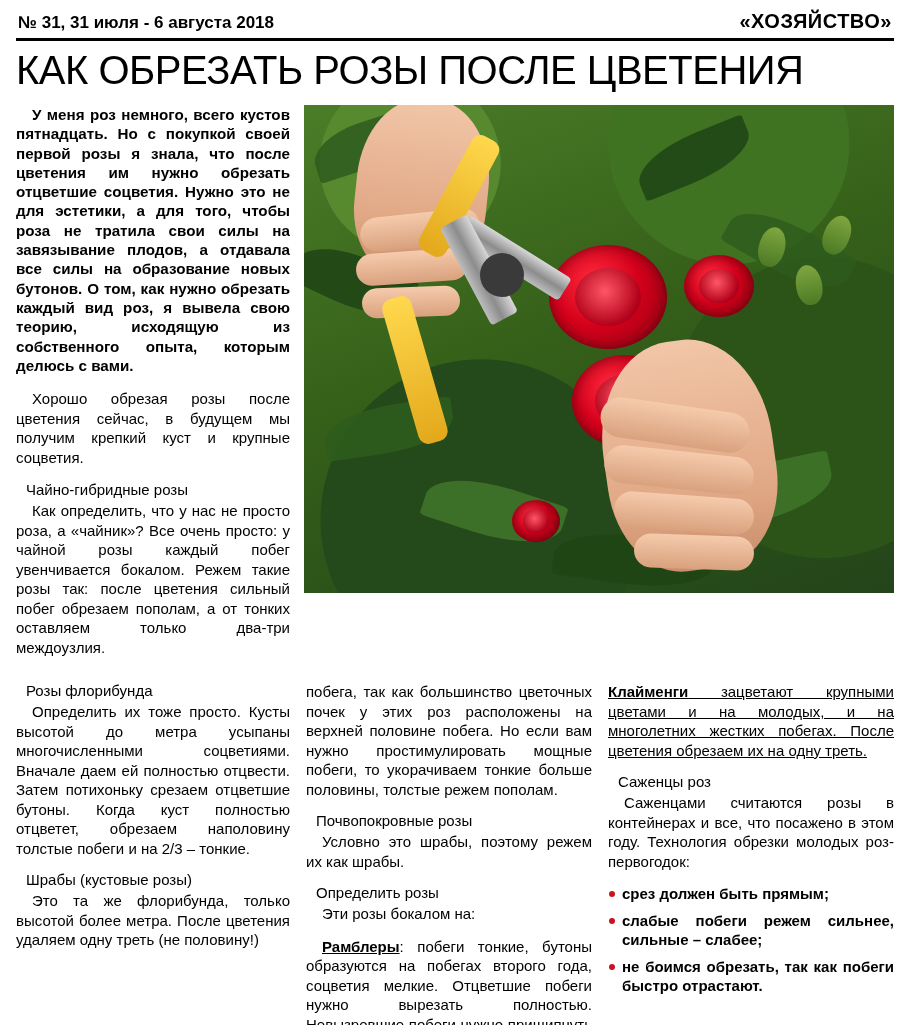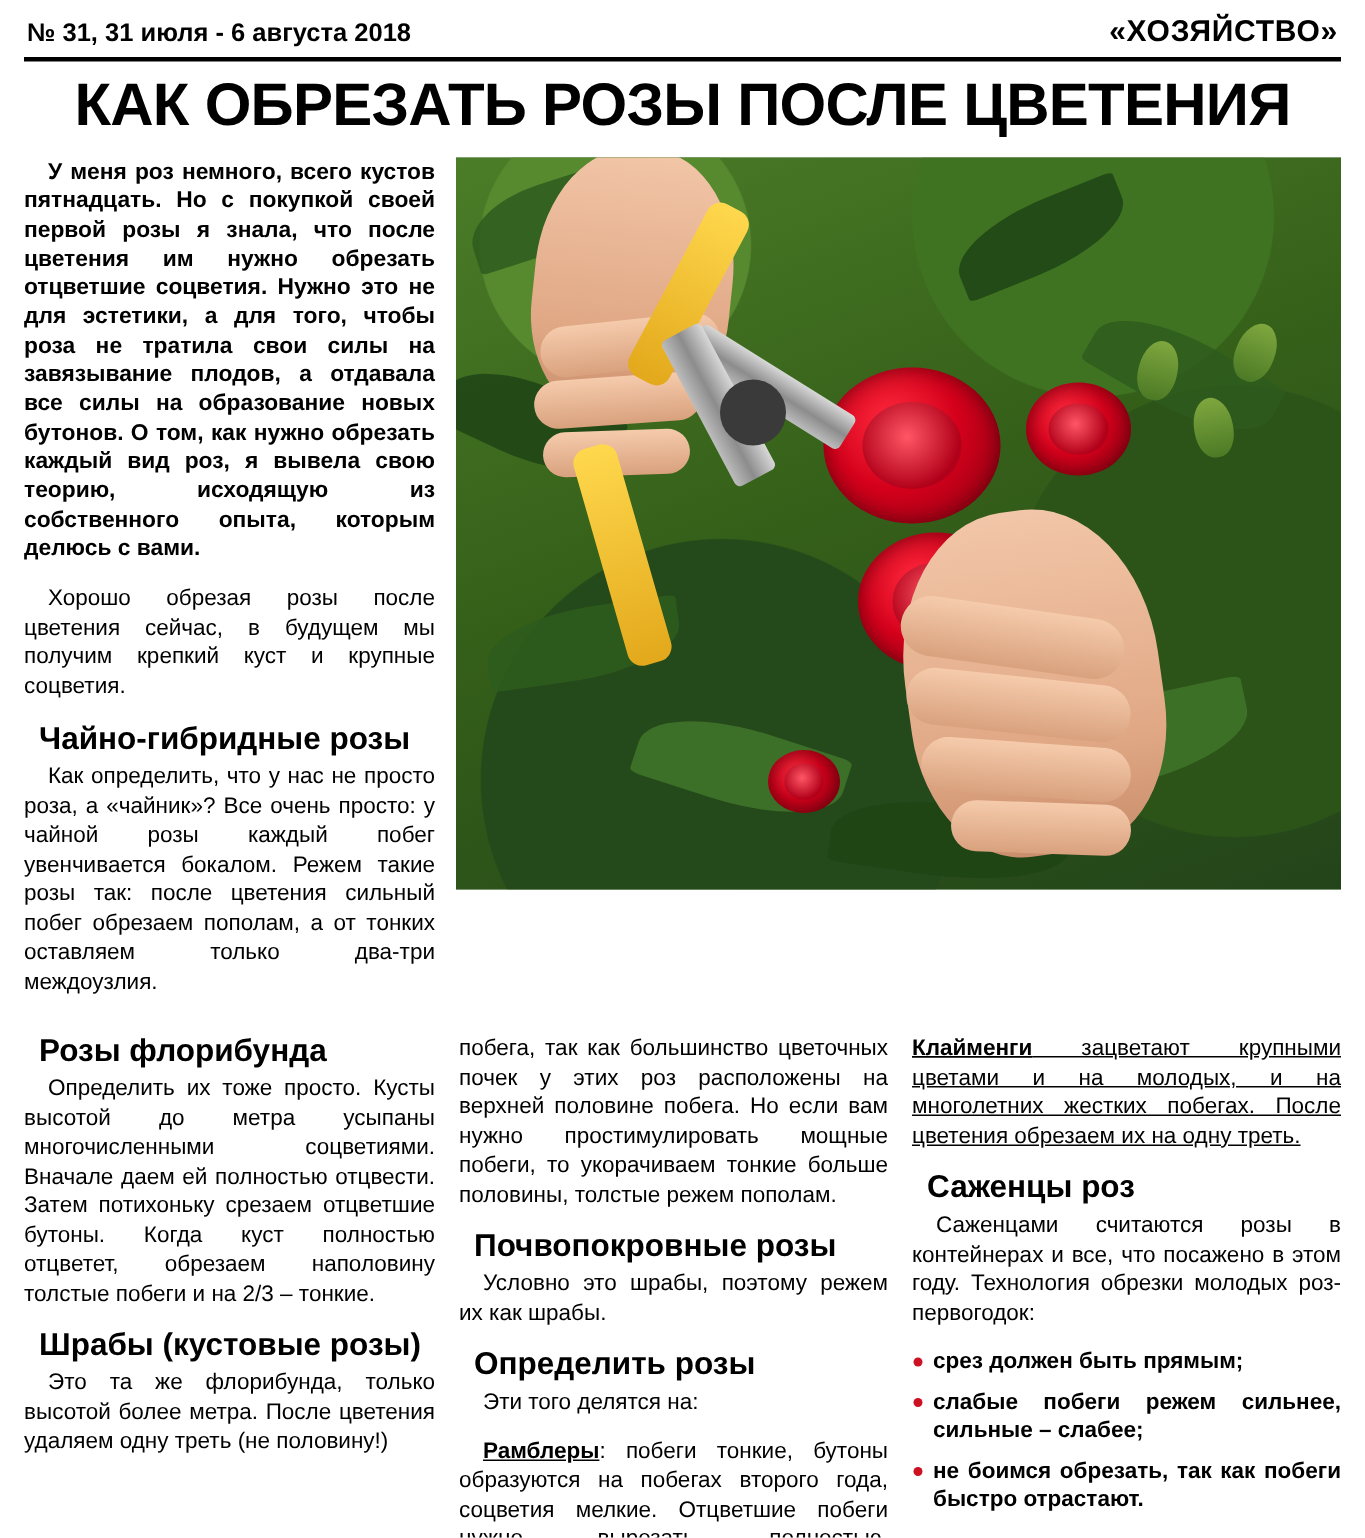--- a/index.html
+++ b/index.html
@@ -31,22 +31,21 @@
     padding: 0 2px 5px 2px;
   }
   .masthead .issue { letter-spacing: 0px; }
   .masthead .paper { font-size: 20px; letter-spacing: 0.5px; }
   .rule-thick {
     border-top: 3px solid #000;
     margin: 0 0 6px 0;
   }
   
   .headline {
-    text-align: center;
-    font-weight: bold;
+    font-weight: normal;
     font-size: 40px;
     letter-spacing: -0.5px;
     line-height: 1.05;
     margin: 8px 0 14px 0;
     white-space: nowrap;
   }
   
   .top-zone {
     display: flex;
     gap: 14px;
@@ -65,22 +64,22 @@
     text-indent: 16px;
   }
   .lead-col p.plain {
     margin: 0 0 14px 0;
     font-size: 15px;
     line-height: 1.3;
     text-align: justify;
     text-indent: 16px;
   }
   .subhead {
-    font-weight: bold;
-    font-size: 21px;
+    font-weight: normal;
+    font-size: 15px;
     margin: 0 0 3px 0;
     text-indent: 10px;
   }
   .body-p {
     margin: 0 0 13px 0;
     font-size: 15px;
     line-height: 1.3;
     text-align: justify;
     text-indent: 16px;
   }
@@ -259,21 +258,21 @@
       <p class="body-p">Это та же флорибунда, только высотой более метра. После цветения удаляем одну треть (не половину!)</p>
     </div>
 
     <div class="col c2">
       <p class="body-p" style="text-indent:0;">побега, так как большинство цветочных почек у этих роз расположены на верхней половине побега. Но если вам нужно простимулировать мощные побеги, то укорачиваем тонкие больше половины, толстые режем пополам.</p>
 
       <div class="subhead">Почвопокровные розы</div>
       <p class="body-p">Условно это шрабы, поэтому режем их как шрабы.</p>
 
       <div class="subhead">Определить розы</div>
-      <p class="body-p">Эти того делятся на:</p>
+      <p class="body-p">Эти розы бокалом на:</p>
 
       <p class="body-p"><span class="underline-word">Рамблеры</span><span>: побеги тонкие, бутоны образуются на побегах второго года, соцветия мелкие. Отцветшие побеги нужно вырезать полностью. Невызревшие побеги нужно прищипнуть в сентябре-октябре.</span></p>
     </div>
 
     <div class="col c3">
       <p class="body-p" style="text-indent:0;text-decoration:underline;"><span class="underline-word">Клайменги</span><span> зацветают крупными цветами и на молодых, и на многолетних жестких побегах. После цветения обрезаем их на одну треть.</span></p>
 
       <div class="subhead">Саженцы роз</div>
       <p class="body-p">Саженцами считаются розы в контейнерах и все, что посажено в этом году. Технология обрезки молодых роз-первогодок:</p>
 

